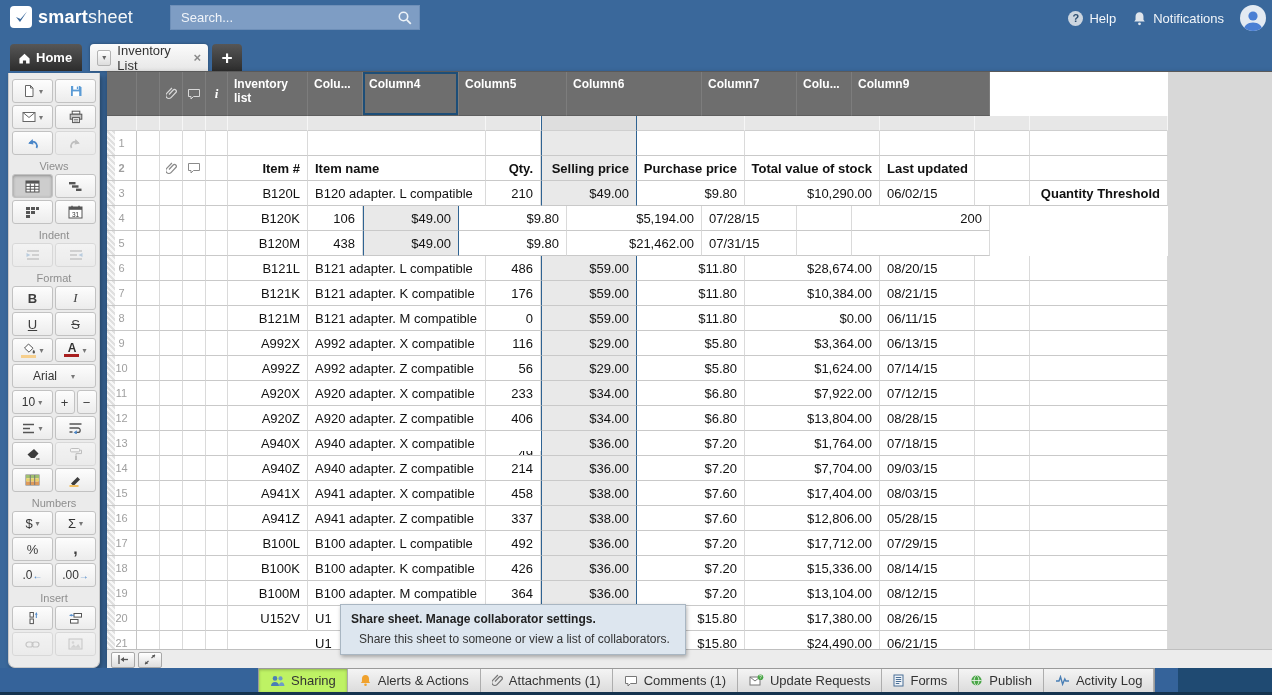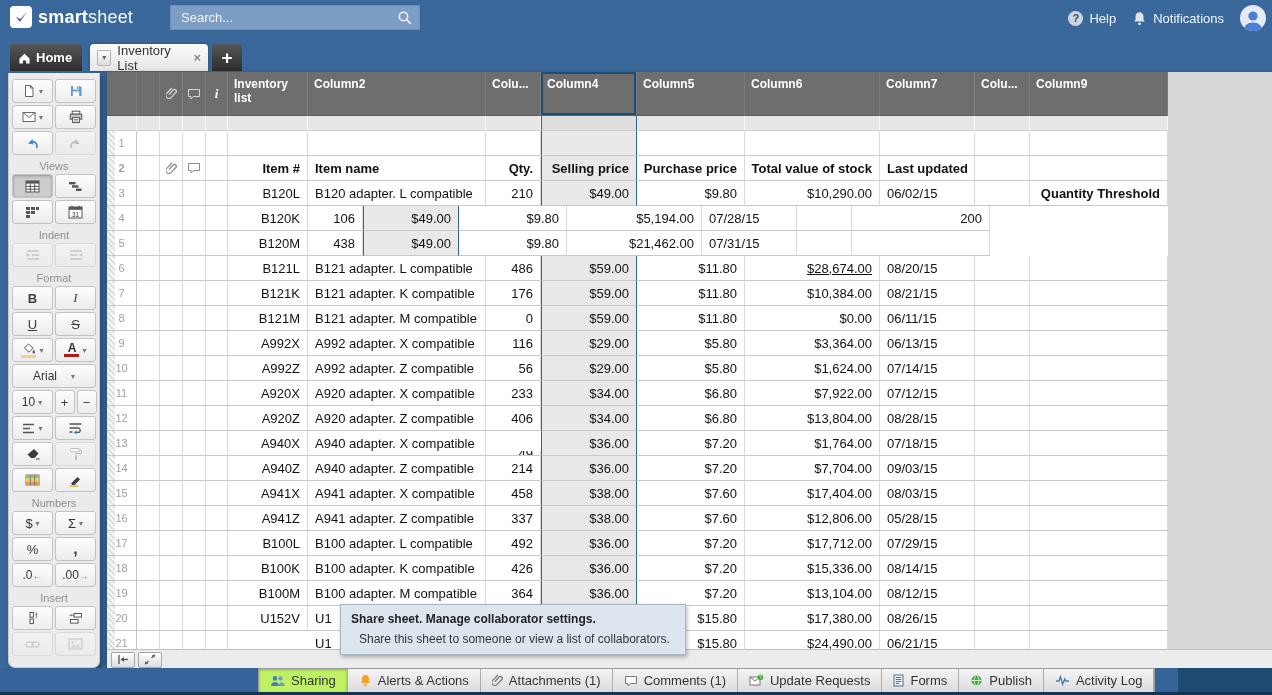--- a/index.html
+++ b/index.html
@@ -413,21 +413,20 @@
           </div>
           <div class="hcell center" style="width: 23px;">
             <svg width="14" height="12" viewBox="0 0 14 12">
               <path d="M1.5 1.5h11v7H6.5L4 11V8.5H1.5z" fill="none" stroke="#d8d8d8"></path>
             </svg>
           </div>
           <div class="hcell center" style="width: 22px;">
             <span style="font-style:italic;font-family:'Liberation Serif',serif;font-size:13px">i</span>
           </div>
           <div class="hcell" style="width: 80px;">Inventory list</div>
-          <div class="hcell" style="width: 178px;">Column2</div>
           <div class="hcell" style="width: 55px;">Colu...</div>
           <div class="hcell selh" style="width: 96px;">Column4</div>
           <div class="hcell" style="width: 108px;">Column5</div>
           <div class="hcell" style="width: 135px;">Column6</div>
           <div class="hcell" style="width: 95px;">Column7</div>
           <div class="hcell" style="width: 55px;">Colu...</div>
           <div class="hcell" style="width: 138px;">Column9</div>
         </div>
       <div class="filterrow">
           <div class="fcell" style="width: 30px;"></div>
@@ -536,21 +535,21 @@
             <div class="cell c-rownum" style="width: 30px;">6</div>
             <div class="cell c-blank" style="width: 23px;"></div>
             <div class="cell c-clip" style="width: 23px;"></div>
             <div class="cell c-comment" style="width: 23px;"></div>
             <div class="cell c-info" style="width: 22px;"></div>
             <div class="cell c-item r" style="width: 80px;">B121L</div>
             <div class="cell c-name" style="width: 178px;">B121 adapter. L compatible</div>
             <div class="cell c-qty r" style="width: 55px;">486</div>
             <div class="cell c-selling sel r" style="width: 96px;">$59.00</div>
             <div class="cell c-purchase r" style="width: 108px;">$11.80</div>
-            <div class="cell c-total r" style="width: 135px; text-decoration: underline;">$28,674.00</div>
+            <div class="cell c-total r" style="width: 135px;">$28,674.00</div>
             <div class="cell c-updated" style="width: 95px;">08/20/15</div>
             <div class="cell c-col8" style="width: 55px;"></div>
             <div class="cell c-col9 r" style="width: 138px;"></div>
           </div>
           <div class="grow">
             <div class="cell c-rownum" style="width: 30px;">7</div>
             <div class="cell c-blank" style="width: 23px;"></div>
             <div class="cell c-clip" style="width: 23px;"></div>
             <div class="cell c-comment" style="width: 23px;"></div>
             <div class="cell c-info" style="width: 22px;"></div>

